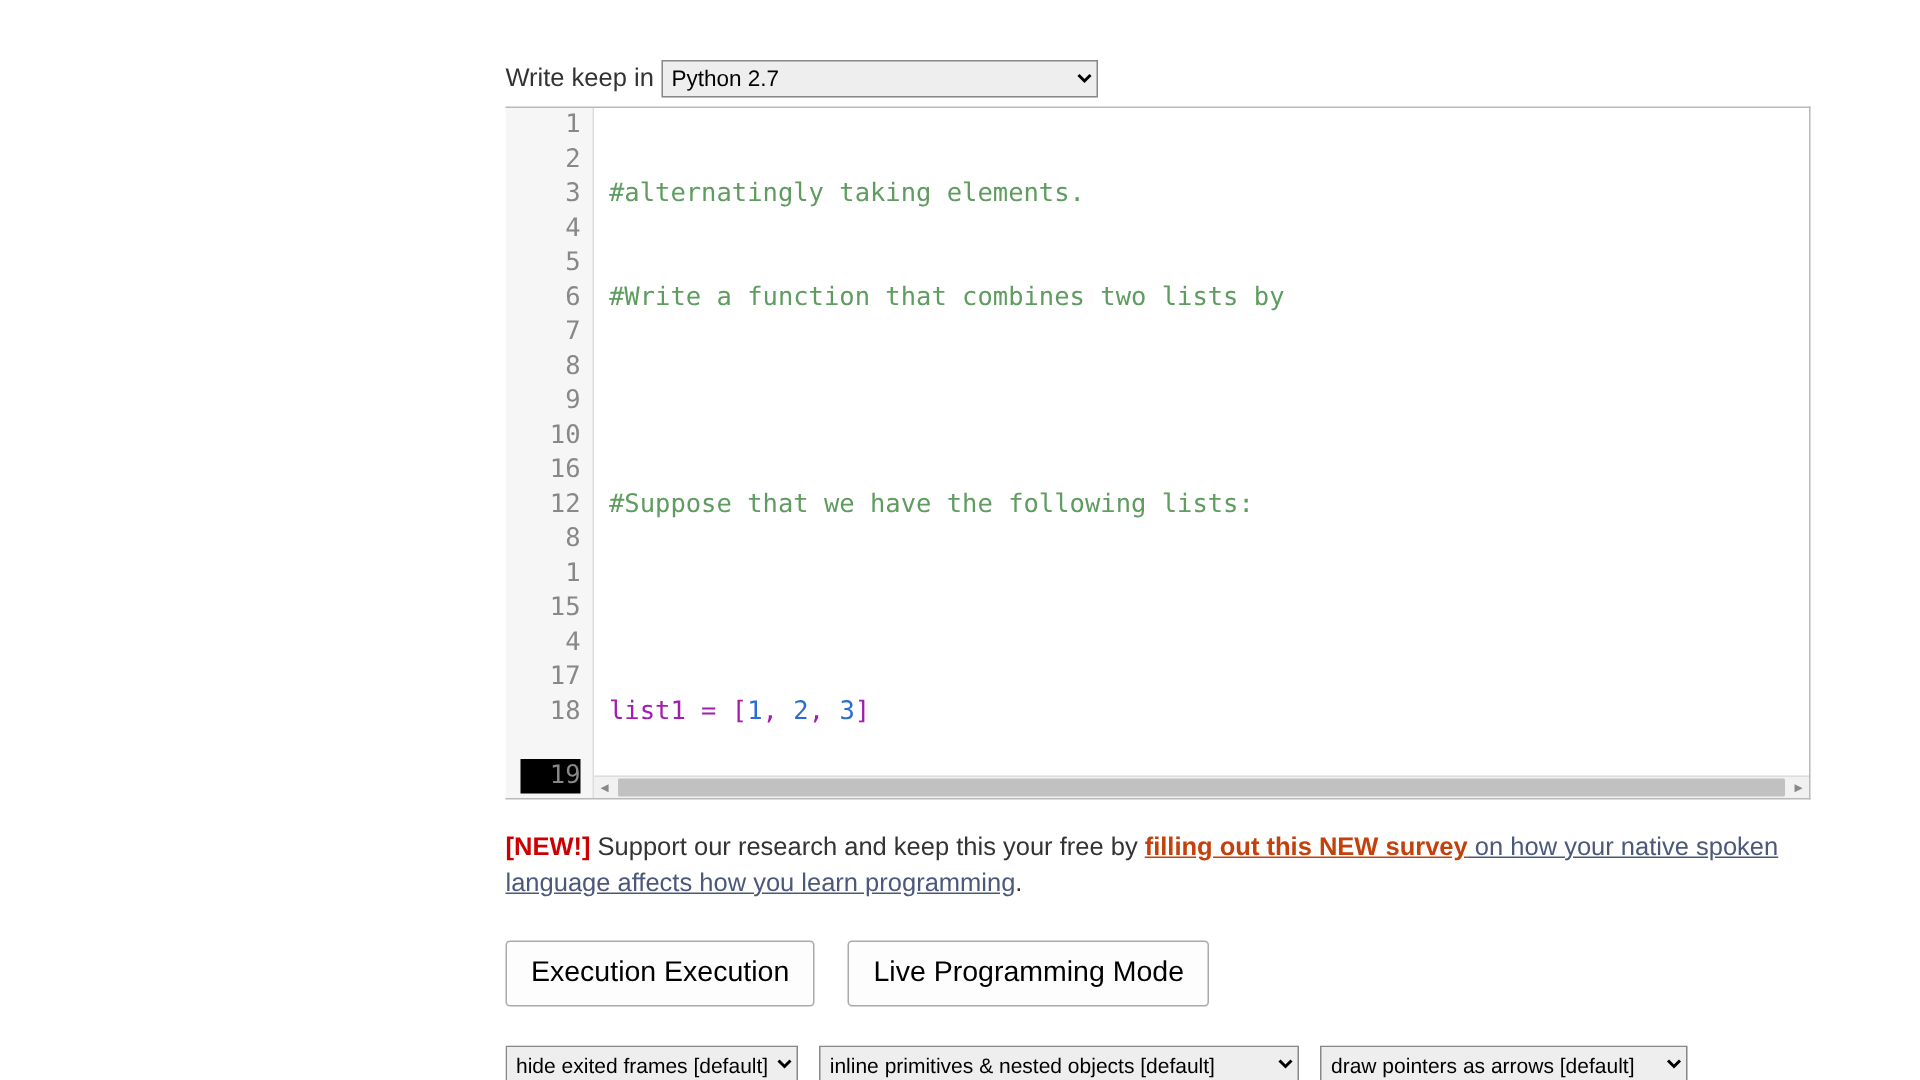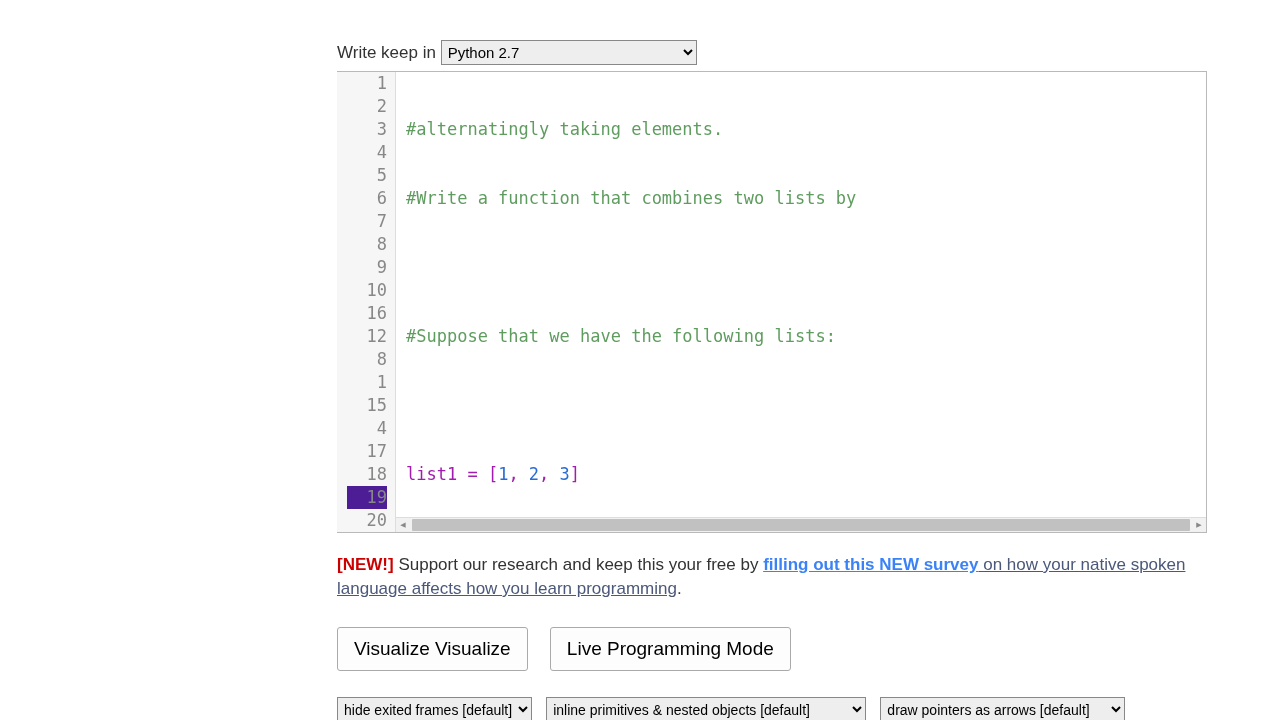--- a/index.html
+++ b/index.html
@@ -16,21 +16,21 @@
     padding-top: 40px;
   }
   .top-row {
     margin-bottom: 6px;
     font-size: 17px;
     color: #333;
   }
   select {
     font-size: 15px;
     padding: 2px 2px;
-    width: 256px;
+    width: 291px;
     height: 25px;
     border: 1px solid #888;
     background: #eee;
   }
   .editor-wrap {
     border: 1px solid #b9b9b9;
     border-left: none;
     height: 460px;
     position: relative;
     background: #fff;
@@ -56,21 +56,22 @@
     padding: 0 0 0 8px;
     white-space: pre;
     flex: 1;
     color: #333;
     overflow: hidden;
   }
   .code .comment { color: #5f9c5f; }
   .code .num { color: #2a6cd6; }
   .code .id { color: #a21caf; }
   .cursor-line {
-    background: #4c1d95;
+    background: #000000;
+    margin-top: 20px;
   }
   .gutter div, .code > div { height: 23px; }
   .code > div { padding-left: 2px; }
   
   .hscroll {
     position: absolute;
     left: 59px;
     right: 0;
     bottom: 0;
     height: 14px;
@@ -100,21 +101,21 @@
   .below {
     margin-top: 20px;
     font-size: 17px;
     line-height: 24px;
   }
   .new-tag {
     color: #cc0000;
     font-weight: bold;
   }
   a.survey {
-    color: #3b82f6;
+    color: #c2410c;
     text-decoration: underline;
     font-weight: bold;
   }
   a.survey-tail {
     color: #4b587a;
     text-decoration: underline;
     font-weight: normal;
   }
   .button-row {
     margin-top: 26px;
@@ -205,21 +206,21 @@
       <div class="thumb"></div>
       <div class="right-arrow">▶</div>
     </div>
   </div>
 
   <div class="below">
     <span class="new-tag">[NEW!]</span><span> Support our research and keep this your free by </span><a href="#" class="survey">filling out this NEW survey</a><a href="#" class="survey-tail"> on how your native spoken language affects how you learn programming</a><span>.</span>
   </div>
 
   <div class="button-row">
-    <button class="btn">Visualize Visualize</button>
+    <button class="btn">Execution Execution</button>
     <button class="btn">Live Programming Mode</button>
   </div>
 
   <div class="bottom-selects">
     <select>
       <option>hide exited frames [default]</option>
     </select>
     <select style="min-width:320px;">
       <option>inline primitives &amp; nested objects [default]</option>
     </select>

